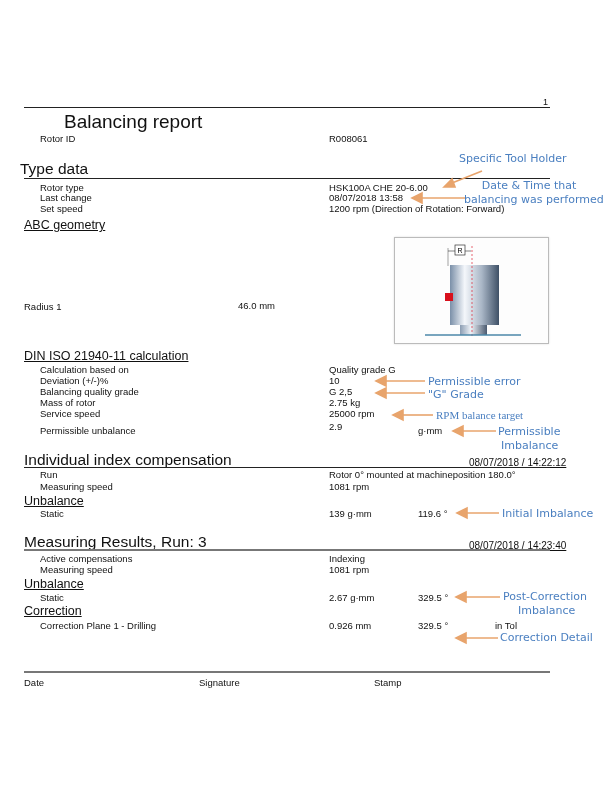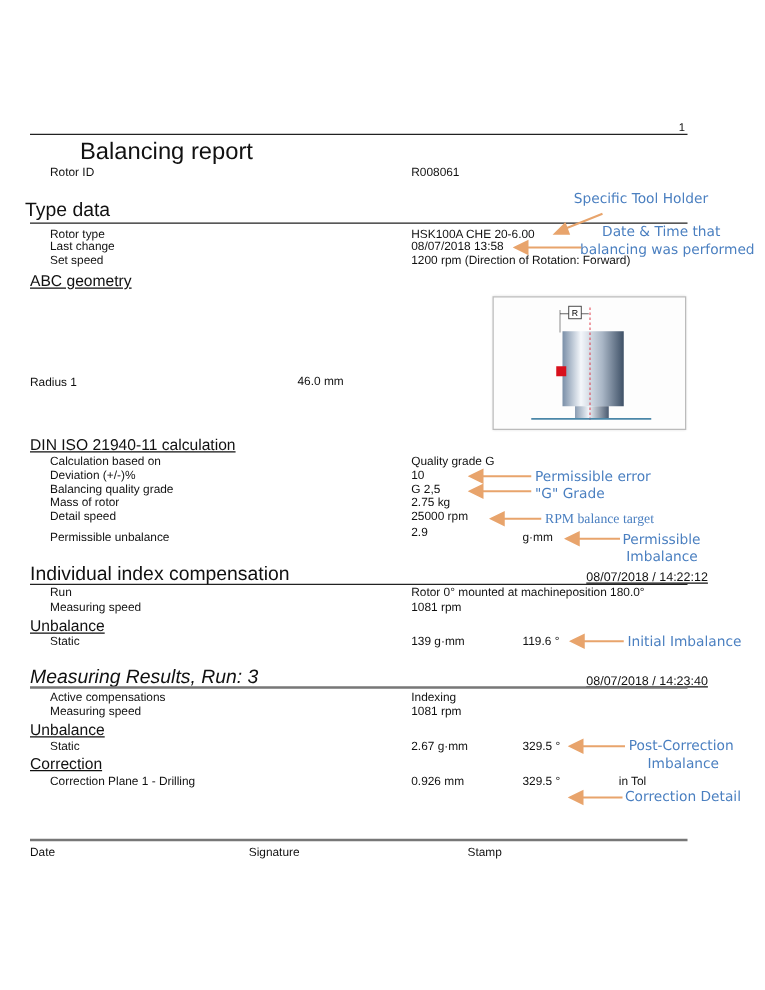--- a/index.html
+++ b/index.html
@@ -72,39 +72,39 @@
 
 <div class="abs h2" style="left:24px; top:349px;">DIN ISO 21940-11 calculation</div>
 <div class="abs lbl" style="left:40px; top:365px;">Calculation based on</div>
 <div class="abs val" style="left:329px; top:365px;">Quality grade G</div>
 <div class="abs lbl" style="left:40px; top:376px;">Deviation (+/-)%</div>
 <div class="abs val" style="left:329px; top:376px;">10</div>
 <div class="abs lbl" style="left:40px; top:387px;">Balancing quality grade</div>
 <div class="abs val" style="left:329px; top:387px;">G 2,5</div>
 <div class="abs lbl" style="left:40px; top:398px;">Mass of rotor</div>
 <div class="abs val" style="left:329px; top:398px;">2.75 kg</div>
-<div class="abs lbl" style="left:40px; top:409px;">Detail speed</div>
+<div class="abs lbl" style="left:40px; top:409px;">Service speed</div>
 <div class="abs val" style="left:329px; top:409px;">25000 rpm</div>
 <div class="abs lbl" style="left:40px; top:426px;">Permissible unbalance</div>
 <div class="abs val" style="left:329px; top:422px;">2.9</div>
 <div class="abs val" style="left:418px; top:426px;">g·mm</div>
 
 <div class="abs h1" style="left:24px; top:451px;">Individual index compensation</div>
 <div class="abs small" style="left:469px; top:457px;">08/07/2018 / 14:22:12</div>
 <div class="hr" style="top:467px;"></div>
 <div class="abs lbl" style="left:40px; top:470px;">Run</div>
 <div class="abs val" style="left:329px; top:470px;">Rotor 0° mounted at machineposition 180.0°</div>
 <div class="abs lbl" style="left:40px; top:482px;">Measuring speed</div>
 <div class="abs val" style="left:329px; top:482px;">1081 rpm</div>
 <div class="abs h2" style="left:24px; top:494px;">Unbalance</div>
 <div class="abs lbl" style="left:40px; top:509px;">Static</div>
 <div class="abs val" style="left:329px; top:509px;">139 g·mm</div>
 <div class="abs val" style="left:418px; top:509px;">119.6 °</div>
 
-<div class="abs h1" style="left:24px; top:533px;font-style:italic;">Measuring Results, Run: 3</div>
+<div class="abs h1" style="left:24px; top:533px;">Measuring Results, Run: 3</div>
 <div class="abs small" style="left:469px; top:540px;">08/07/2018 / 14:23:40</div>
 <div class="hr gray" style="top:549px;"></div>
 <div class="abs lbl" style="left:40px; top:554px;">Active compensations</div>
 <div class="abs val" style="left:329px; top:554px;text-align:center;">Indexing</div>
 <div class="abs lbl" style="left:40px; top:565px;">Measuring speed</div>
 <div class="abs val" style="left:329px; top:565px;">1081 rpm</div>
 <div class="abs h2" style="left:24px; top:577px;">Unbalance</div>
 <div class="abs lbl" style="left:40px; top:593px;">Static</div>
 <div class="abs val" style="left:329px; top:593px;">2.67 g·mm</div>
 <div class="abs val" style="left:418px; top:593px;">329.5 °</div>

